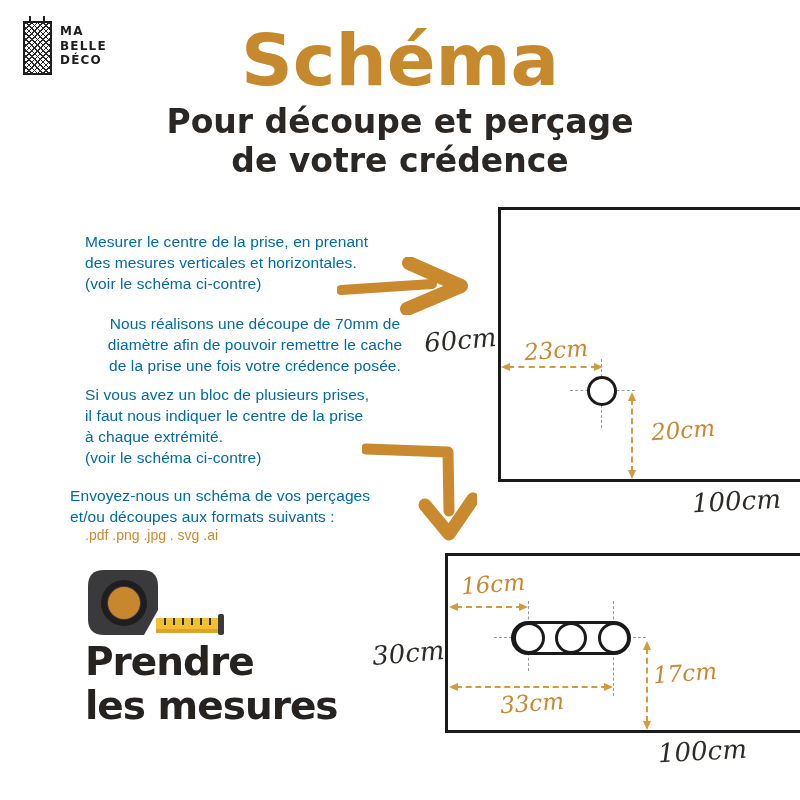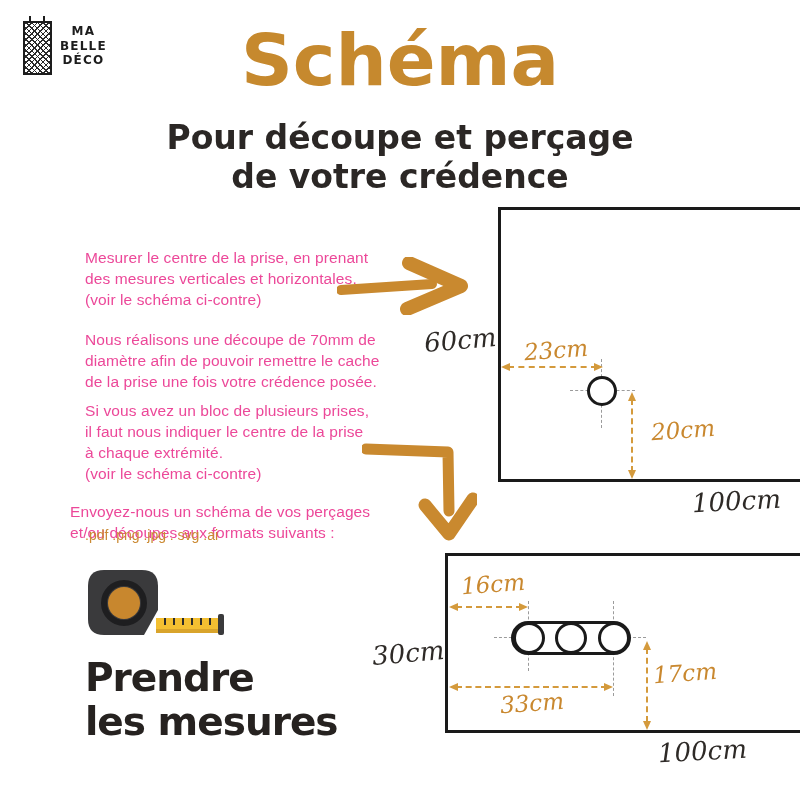--- a/index.html
+++ b/index.html
@@ -2,22 +2,22 @@
 <html><head>
 <meta charset="utf-8">
 <style>
   html,body{margin:0;padding:0;}
   body{
     width:800px;height:800px;position:relative;overflow:hidden;
     background:#ffffff;
     font-family:"Liberation Sans", sans-serif;
   }
   .abs{position:absolute;}
-  .preline{white-space:pre-line;margin-top:16px;}
-  .para{font-size:15.5px;line-height:21px;color:#ec4899;letter-spacing:0.1px;}
+  .preline{white-space:pre-line;}
+  .para{font-size:15.5px;line-height:21px;color:#0369a1;letter-spacing:0.1px;}
   .heading-font{font-family:"DejaVu Sans", sans-serif;font-weight:bold;}
   .script{font-family:"DejaVu Serif", serif;font-style:italic;}
   .script-dark{color:#2E2A27;}
   .script-orange{color:#C9882F;}
   .rect-outline{border:3px solid #1A1A1A;border-right:none;box-sizing:border-box;background:transparent;}
   .circle{border:3px solid #1A1A1A;border-radius:50%;box-sizing:content-box;background:#fff;}
   .dash-gray-h{border-top:1.5px dashed #9B9B9B;height:0;}
   .dash-gray-v{border-left:1.5px dashed #9B9B9B;width:0;}
   .dash-or-h{border-top:2px dashed #D49A3C;height:0;}
   .dash-or-v{border-left:2px dashed #D49A3C;width:0;}
@@ -34,35 +34,35 @@
   }
   .logo-text{font-size:12px;font-weight:bold;color:#1D1D1D;line-height:14.5px;letter-spacing:1.2px;font-family:"DejaVu Sans", sans-serif;}
 </style>
 </head>
 <body>
 
 <div class="abs" style="left:22px;top:16px;width:110px;height:62px;">
   <div class="abs" style="left:7px;top:0;width:2px;height:6px;background:#1D1D1D;"></div>
   <div class="abs" style="left:21px;top:0;width:2px;height:6px;background:#1D1D1D;"></div>
   <div class="abs logo-pattern" style="left:1px;top:5px;"></div>
-  <div class="abs logo-text" style="left:38px;top:8px;text-align:center;">
+  <div class="abs logo-text" style="left:38px;top:8px;">
     <div>MA</div>
     <div>BELLE</div>
     <div>DÉCO</div>
   </div>
 </div>
 
 <div class="abs heading-font" style="left:0;top:22px;width:800px;text-align:center;font-size:72px;line-height:76px;color:#C6892E;letter-spacing:0;">Schéma</div>
 <div class="abs heading-font preline" style="left:0;top:102px;width:800px;text-align:center;font-size:33px;line-height:39px;color:#2B2725;">Pour découpe et perçage
 de votre crédence</div>
 
 <div class="abs preline para" style="left:85px;top:231px;width:340px;">Mesurer le centre de la prise, en prenant
 des mesures verticales et horizontales.
 (voir le schéma ci-contre)</div>
-<div class="abs preline para" style="left:85px;top:313px;width:340px;">Nous réalisons une découpe de 70mm de
+<div class="abs preline para" style="left:85px;top:313px;width:340px;text-align:center;">Nous réalisons une découpe de 70mm de
 diamètre afin de pouvoir remettre le cache
 de la prise une fois votre crédence posée.</div>
 <div class="abs preline para" style="left:85px;top:384px;width:340px;">Si vous avez un bloc de plusieurs prises,
 il faut nous indiquer le centre de la prise
 à chaque extrémité.
 (voir le schéma ci-contre)</div>
 <div class="abs preline para" style="left:70px;top:485px;width:340px;">Envoyez-nous un schéma de vos perçages
 et/ou découpes aux formats suivants :</div>
 <div class="abs" style="left:85px;top:525px;font-size:14px;line-height:21px;color:#CB8A33;">.pdf .png .jpg . svg .ai</div>
 

